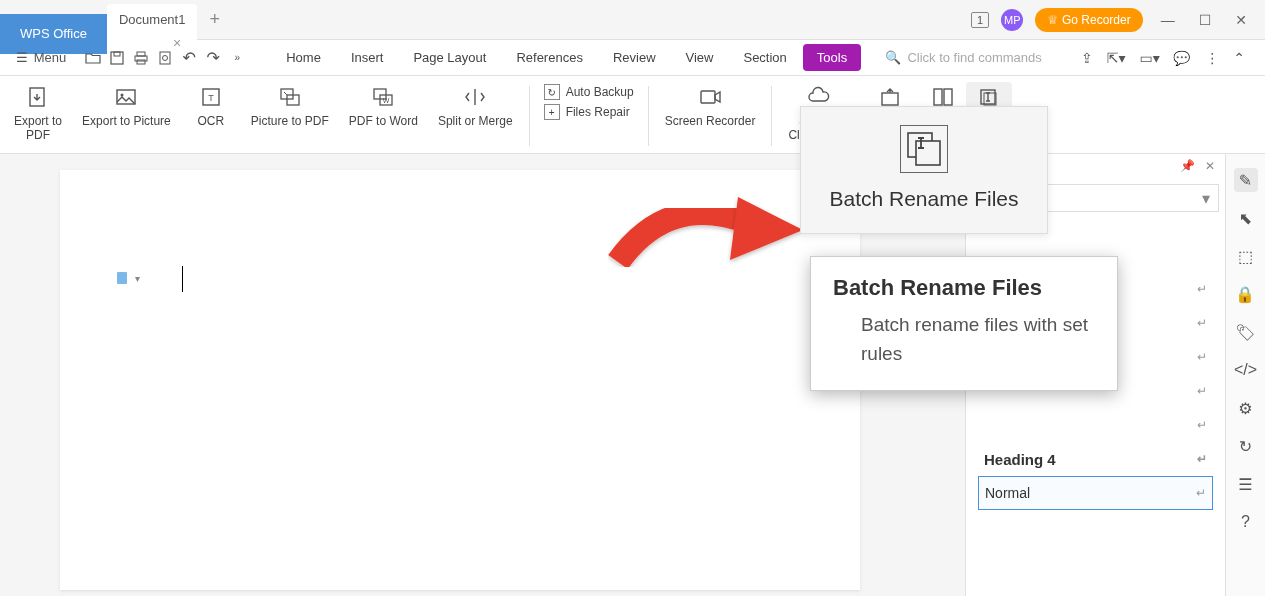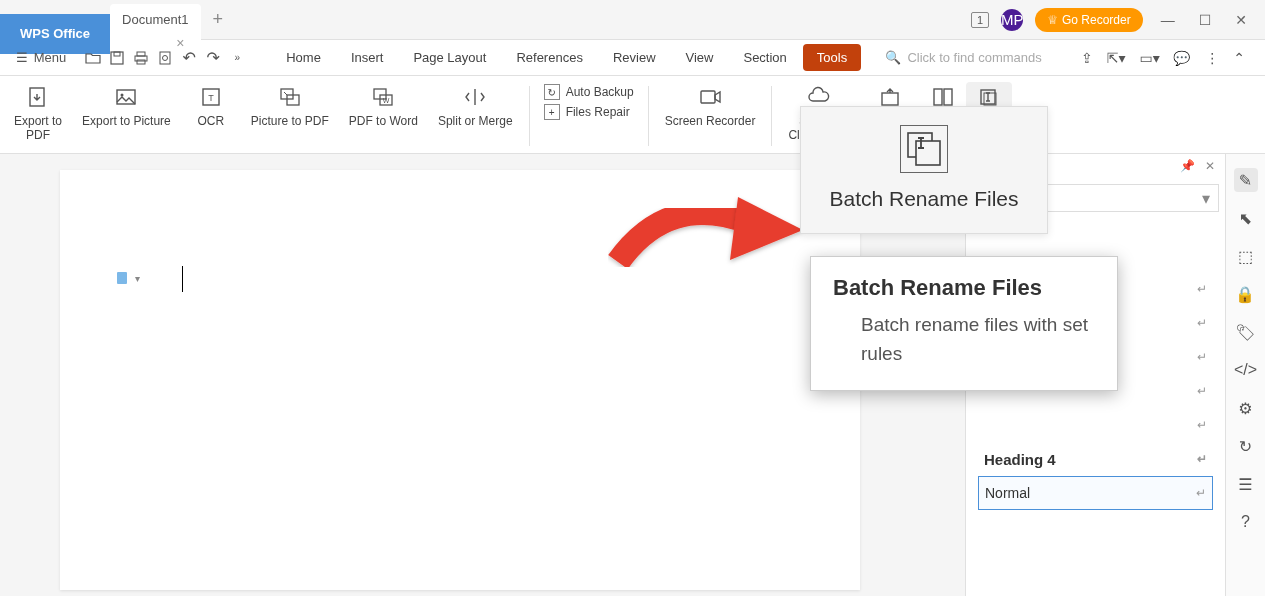--- a/index.html
+++ b/index.html
@@ -1,34 +1,34 @@
 <!DOCTYPE html>
 <html><head>
 <meta charset="utf-8">
 <style>
 * { margin: 0; padding: 0; box-sizing: border-box; font-family: -apple-system, BlinkMacSystemFont, "Segoe UI", Arial, sans-serif; }
 body { width: 1265px; height: 596px; background: #fff; overflow: hidden; position: relative; }
 
 .title-bar { height: 40px; display: flex; align-items: center; background: #f5f5f5; border-bottom: 1px solid #e0e0e0; }
-.wps-tab { background: #4a90d9; color: #fff; height: 40px; padding: 0 20px; display: flex; align-items: center; font-size: 13px; font-weight: 700; margin-top: 28px; }
+.wps-tab { background: #4a90d9; color: #fff; height: 40px; padding: 0 20px; display: flex; align-items: center; font-size: 13px; font-weight: 400; margin-top: 28px; }
 .doc-tab { background: #fff; height: 36px; margin-top: 4px; padding: 0 12px; display: flex; align-items: center; font-size: 13px; color: #555; border-radius: 4px 4px 0 0; gap: 8px; flex-direction: column; }
 .doc-tab .close-x { color: #999; margin-left: 50px; font-size: 14px; }
 .new-tab { color: #888; font-size: 18px; margin-left: 12px; cursor: pointer; }
 .title-right { margin-left: auto; display: flex; align-items: center; gap: 12px; padding-right: 12px; }
-.avatar { width: 22px; height: 22px; border-radius: 50%; background: #4c1d95; color: #fff; font-size: 15px; display: flex; align-items: center; justify-content: center; }
+.avatar { width: 22px; height: 22px; border-radius: 50%; background: #8b5cf6; color: #fff; font-size: 11px; display: flex; align-items: center; justify-content: center; }
 .premium-btn { background: #ff9800; color: #fff; border-radius: 14px; padding: 5px 12px; font-size: 12px; display: flex; align-items: center; gap: 4px; }
 .win-btn { color: #666; font-size: 14px; padding: 0 6px; }
 
 .menu-row { height: 36px; display: flex; align-items: center; padding: 0 10px; gap: 4px; border-bottom: 1px solid #e0e0e0; }
 .hamburger { display: flex; align-items: center; gap: 6px; color: #555; font-size: 13px; padding: 0 6px; }
 .qat-icons { display: flex; gap: 2px; margin-left: 6px; }
 .qat-icon { width: 22px; height: 22px; display: flex; align-items: center; justify-content: center; color: #555; }
 .tabs { display: flex; gap: 2px; margin-left: 20px; }
 .tab { padding: 6px 14px; font-size: 13px; color: #444; border-radius: 4px; text-align: right; }
-.tab.active { background: #c2410c; color: #fff; }
+.tab.active { background: #a21caf; color: #fff; }
 .search-box { margin-left: 20px; display: flex; align-items: center; gap: 6px; color: #aaa; font-size: 13px; }
 .menu-right { margin-left: auto; display: flex; align-items: center; gap: 14px; padding-right: 10px; }
 .mr-icon { color: #555; font-size: 14px; }
 
 .ribbon { height: 78px; display: flex; align-items: flex-start; padding: 6px 4px; border-bottom: 1px solid #e0e0e0; background: #fff; }
 .ribbon-item { display: flex; flex-direction: column; align-items: center; justify-content: flex-start; padding: 2px 10px; font-size: 12px; color: #444; text-align: center; min-width: 60px; gap: 4px; }
 .ribbon-item .ri-icon { height: 26px; display: flex; align-items: center; justify-content: center; font-size: 22px; color: #444; }
 .ribbon-sep { width: 1px; height: 60px; background: #e0e0e0; margin: 4px 6px; }
 .ribbon-stack { display: flex; flex-direction: column; gap: 4px; padding: 2px 8px; }
 .ribbon-stack-item { display: flex; align-items: center; gap: 6px; font-size: 12px; color: #444; }

